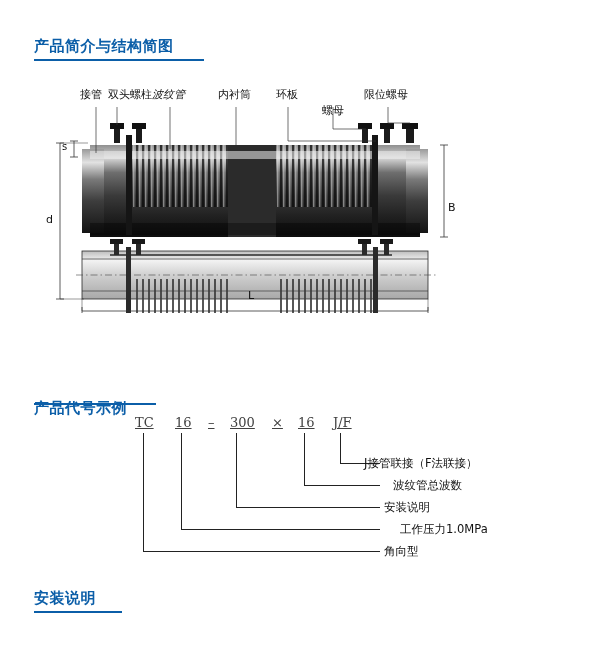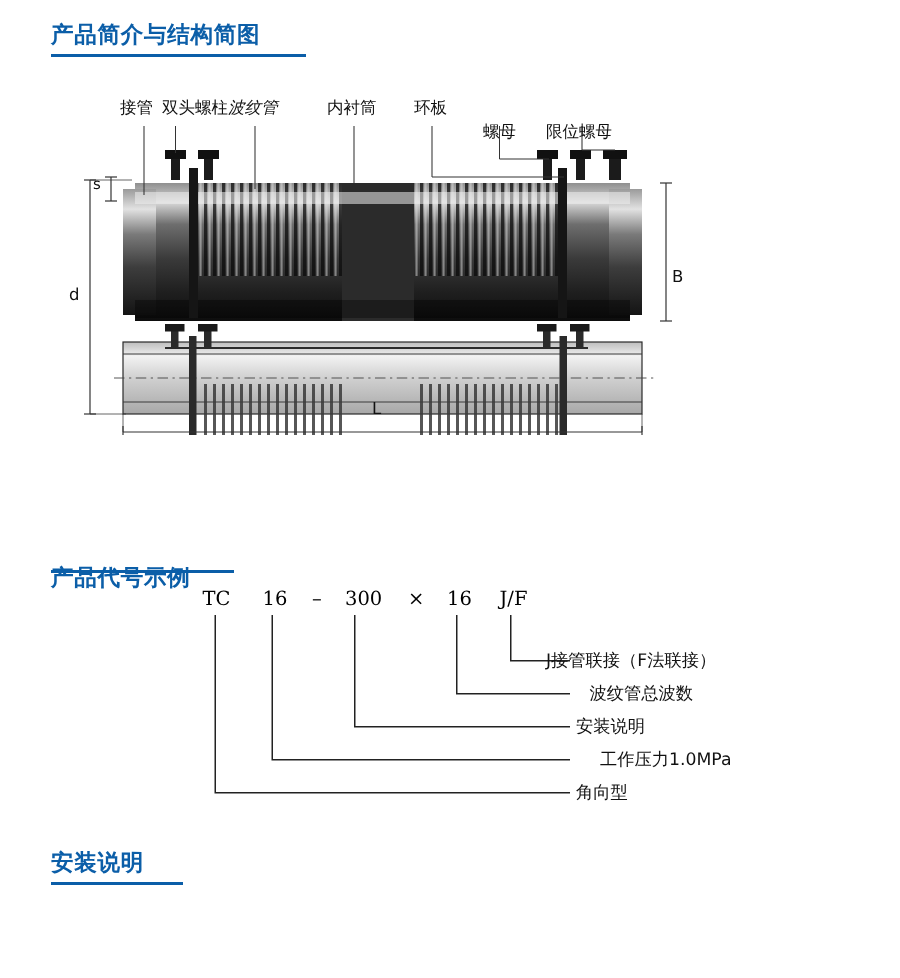--- a/index.html
+++ b/index.html
@@ -12,20 +12,21 @@
     background: #ffffff;
     font-family: "DejaVu Sans", "Liberation Sans", sans-serif;
     color: #1a1a1a;
     position: relative;
     overflow: hidden;
   }
   .page {
     position: relative;
     width: 600px;
     height: 602px;
+    margin-top: 23px;
   }
   
   .section-heading {
     position: absolute;
     font-size: 15px;
     font-weight: bold;
     color: #0b5ea8;
     letter-spacing: 0.5px;
     white-space: nowrap;
   }
@@ -60,23 +61,24 @@
   #figure2 {
     position: absolute;
     left: 40px;
     top: 392px;
     width: 520px;
     height: 150px;
   }
   .code-token {
     position: absolute;
     font-size: 13px;
-    color: #000000;
+    color: #404040;
     white-space: nowrap;
     font-family: "DejaVu Serif", "Liberation Serif", serif;
+    text-decoration: underline;
   }
   .code-desc {
     position: absolute;
     font-size: 11.5px;
     color: #111;
     white-space: nowrap;
   }
   .vline {
     position: absolute;
     width: 1px;
@@ -233,21 +235,21 @@
       <line x1="348" y1="40" x2="370" y2="40" stroke="#333" stroke-width="0.7"></line>
     </svg>
 
     
     <div class="fig-label" style="left:40px; top:4px;">接管</div>
     <div class="fig-label" style="left:68px; top:4px;">双头螺柱</div>
     <div class="fig-label" style="left:112px; top:4px;font-style:italic;">波纹管</div>
     <div class="fig-label" style="left:178px; top:4px;">内衬筒</div>
     <div class="fig-label" style="left:236px; top:4px;">环板</div>
     <div class="fig-label" style="left:282px; top:20px;">螺母</div>
-    <div class="fig-label" style="left:324px; top:20px;">限位螺母</div>
+    <div class="fig-label" style="left:324px; top:4px;">限位螺母</div>
 
     
     <div class="fig-label" style="left:22px; top:58px; font-size:10px;">s</div>
     <div class="fig-label" style="left:6px; top:130px; font-size:11px;">d</div>
     <div class="fig-label" style="left:408px; top:118px; font-size:11px;">B</div>
     <div class="fig-label" style="left:208px; top:206px; font-size:11px;">L</div>
   </div>
 
   <div class="section-heading" id="heading2">产品代号示例</div>
   <div class="heading-underline" id="underline2"></div>

